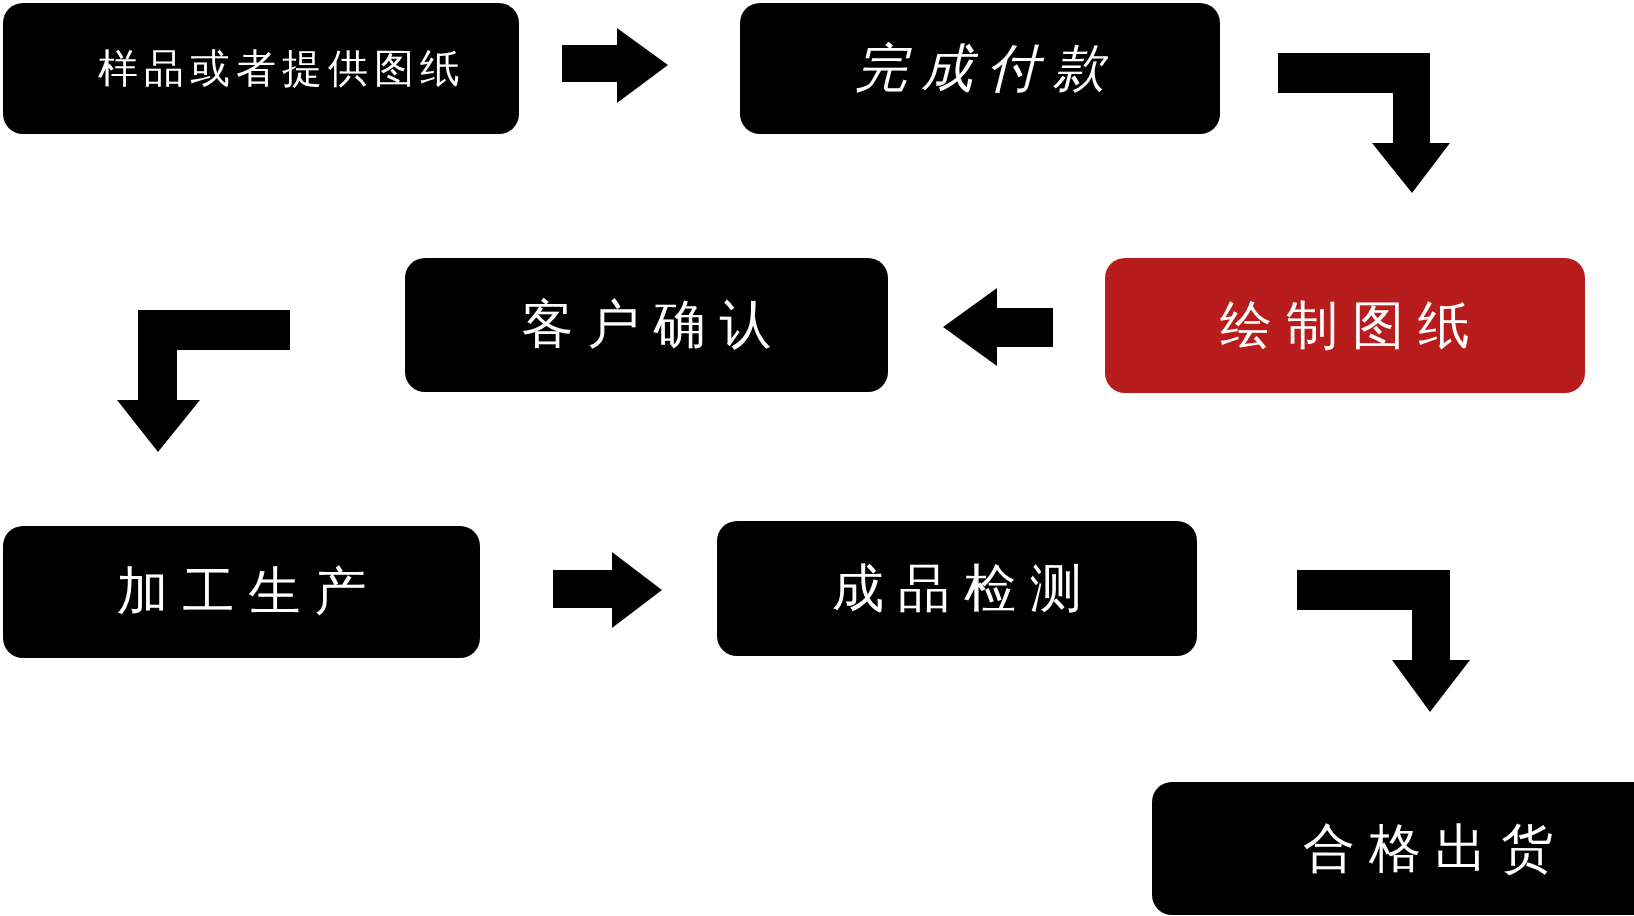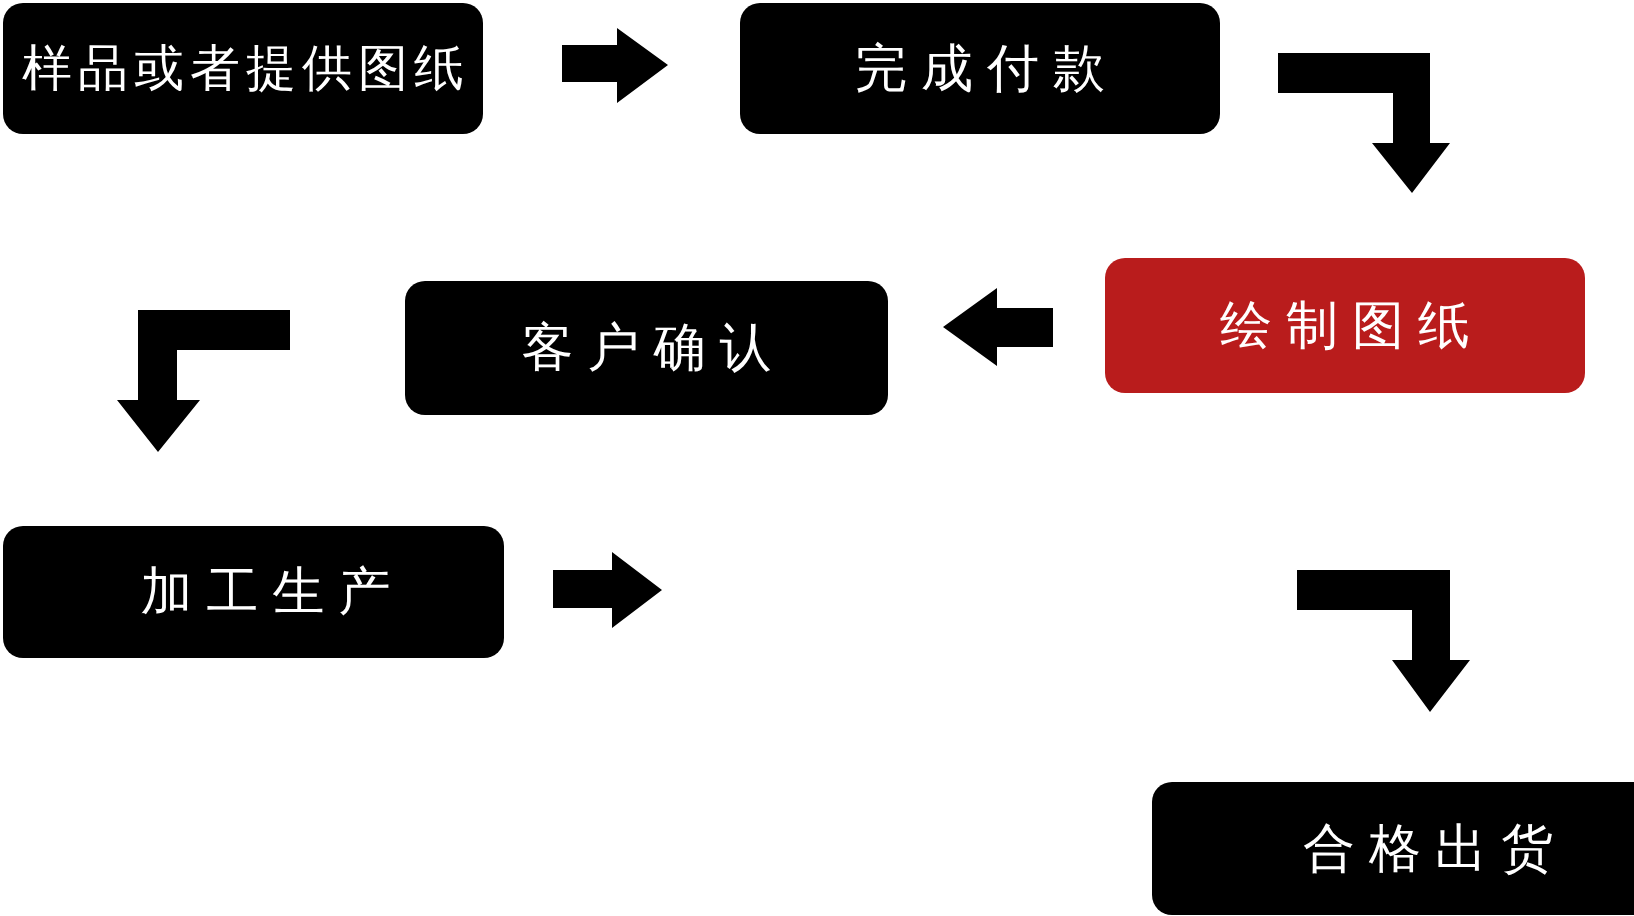--- a/index.html
+++ b/index.html
@@ -23,29 +23,30 @@
     display: flex;
     align-items: center;
     justify-content: center;
     font-size: 52px;
     letter-spacing: 14px;
     text-indent: 14px; 
     white-space: nowrap;
     font-weight: 400;
   }
   .flow-node.long {
-    font-size: 50px;
+    font-size: 40px;
     letter-spacing: 6px;
     text-indent: 6px;
+    padding-left: 36px;
   }
   
   #node-1 { left: 3px;    top: 3px;   width: 480px; height: 131px; }
-  #node-2 { left: 740px;  top: 3px;   width: 480px; height: 131px; }
+  #node-2 { left: 740px;  top: 3px;   width: 480px; height: 131px; font-style: italic; }
   #node-3 { left: 1105px; top: 258px; width: 480px; height: 135px; }
-  #node-4 { left: 405px;  top: 258px; width: 483px; height: 134px; margin-top: 23px; }
+  #node-4 { left: 405px;  top: 258px; width: 483px; height: 134px; }
   #node-5 { left: 3px;    top: 526px; width: 477px; height: 132px; }
   #node-6 { left: 717px;  top: 521px; width: 480px; height: 135px; }
   #node-7 { left: 1152px; top: 782px; width: 552px; height: 133px; }
   .arrow {
     position: absolute;
   }
   .arrow svg { display: block; }
   #arrow-1 { left: 555px;  top: 25px;  }
   #arrow-2 { left: 1270px; top: 45px;  }
   #arrow-3 { left: 938px;  top: 283px; }
@@ -83,28 +84,29 @@
   </div>
 
   <div class="flow-node" id="node-4" style="background: rgb(0, 0, 0); color: rgb(255, 255, 255);">客户确认</div>
 
   <div class="arrow" id="arrow-4">
     <svg width="190" height="160" viewBox="0 0 190 160" xmlns="http://www.w3.org/2000/svg">
       <path d="M180,8 L180,48 L67,48 L67,98 L90,98 L48,150 L7,98 L28,98 L28,8 Z" fill="#000000"></path>
     </svg>
   </div>
 
-  <div class="flow-node" id="node-5" style="background: rgb(0, 0, 0); color: rgb(255, 255, 255); padding-left: 24px;">加工生产</div>
+  <div class="flow-node" id="node-5" style="background: rgb(0, 0, 0); color: rgb(255, 255, 255);">加工生产</div>
 
   <div class="arrow" id="arrow-5">
     <svg width="120" height="90" viewBox="0 0 120 90" xmlns="http://www.w3.org/2000/svg">
       <polygon points="5,25 64,25 64,7 114,45 64,83 64,63 5,63" fill="#000000"></polygon>
     </svg>
   </div>
 
+  <div class="flow-node" id="node-6" style="background: rgb(0, 0, 0); color: rgb(255, 255, 255);">成品检测</div>
 
   <div class="arrow" id="arrow-6">
     <svg width="190" height="160" viewBox="0 0 190 160" xmlns="http://www.w3.org/2000/svg">
       <path d="M7,8 L160,8 L160,98 L180,98 L140,150 L102,98 L122,98 L122,48 L7,48 Z" fill="#000000"></path>
     </svg>
   </div>
 
   <div class="flow-node" id="node-7" style="background: rgb(0, 0, 0); color: rgb(255, 255, 255);">合格出货</div>
 
 </div>

